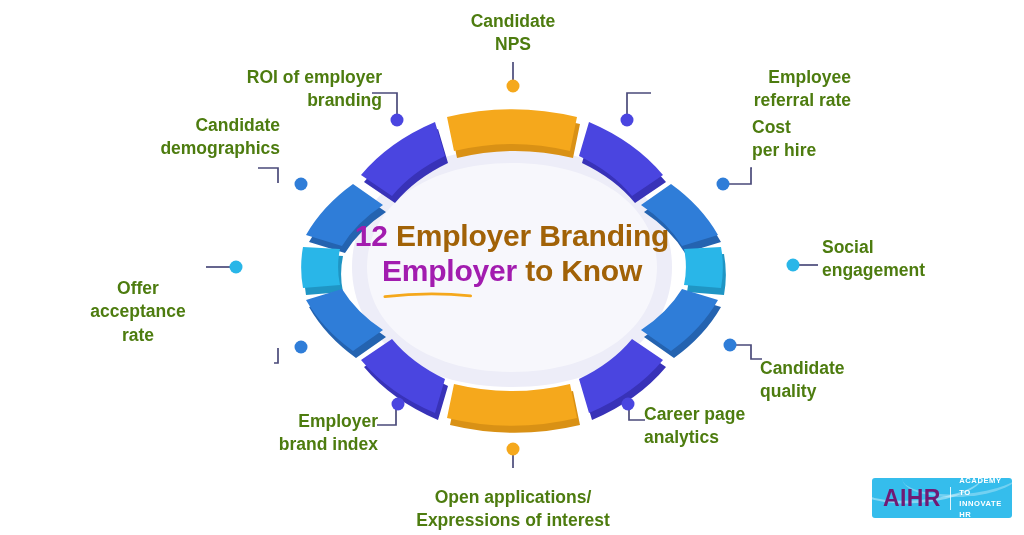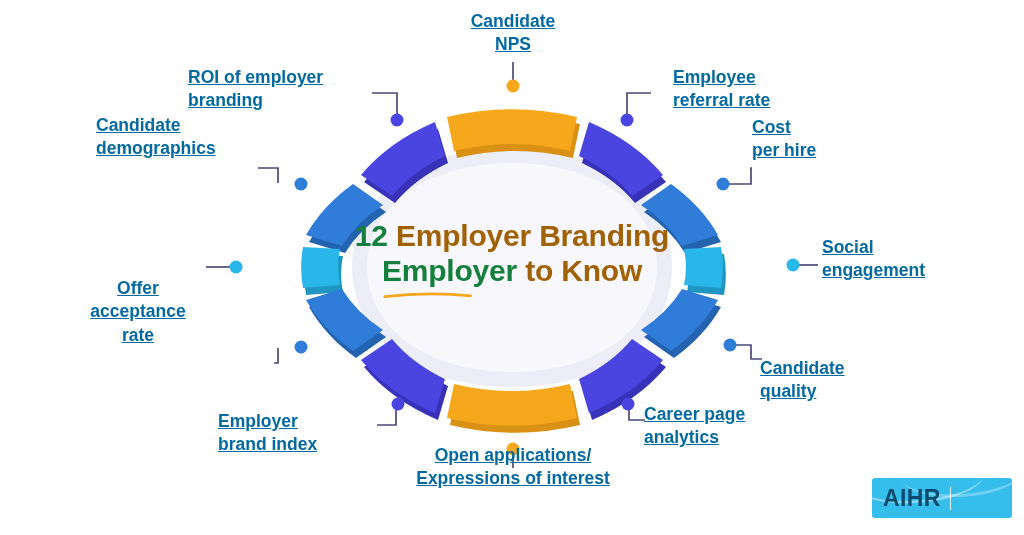--- a/index.html
+++ b/index.html
@@ -36,46 +36,45 @@
     width: 424px;
     text-align: center;
     line-height: 1.18;
     letter-spacing: -0.2px;
   }
   .title-line {
     font-size: 30px;
     font-weight: bold;
     white-space: nowrap;
   }
-  .t-dark { color: #15803d; }
+  .t-dark { color: #a21caf; }
   .t-cyan { color: #a16207; }
   .t-metrics-wrap {
     position: relative;
     display: inline-block;
   }
   .metrics-underline {
     position: absolute;
     left: 2px;
     right: 2px;
     bottom: -9px;
     height: 7px;
     overflow: visible;
   }
 
   
   .label {
     position: absolute;
-    color: #0369a1;
+    color: #4d7c0f;
     font-size: 17.5px;
     font-weight: bold;
     line-height: 1.33;
     white-space: pre-line;
-    text-decoration: underline;
-  }
-  .label.ta-right { }
+  }
+  .label.ta-right { text-align: right; }
   .label.ta-left  { text-align: left;  }
   .label.ta-center{ text-align: center;}
 
   
   #aihr-logo {
     position: absolute;
     left: 872px;
     top: 478px;
     width: 140px;
     height: 40px;
@@ -100,21 +99,21 @@
     left: 30px;
     top: -26px;
     width: 120px;
     height: 42px;
     border-bottom: 3px solid rgba(255,255,255,0.30);
     border-radius: 0 0 60% 60%;
     transform: rotate(-4deg);
   }
   .aihr-word {
     position: relative;
-    color: #0c4a6e;
+    color: #701a75;
     font-size: 23px;
     font-weight: bold;
     letter-spacing: 0.4px;
     margin-left: 11px;
     z-index: 2;
   }
   .aihr-divider {
     position: relative;
     width: 1.6px;
     height: 23px;
@@ -231,21 +230,21 @@
       <span class="t-cyan">to Know</span>
     </div>
   </div>
 
   <div class="label ta-center" style="left:437px; top:10px; width:152px;">Candidate
 NPS</div>
 
   <div class="label ta-right" style="left:188px; top:66px; width:194px;">ROI of employer
 branding</div>
 
-  <div class="label ta-left" style="left:673px; top:66px; width:200px;">Employee
+  <div class="label ta-left" style="left:651px; top:66px; width:200px;text-align:right;">Employee
 referral rate</div>
 
   <div class="label ta-right" style="left:96px; top:114px; width:184px;">Candidate
 demographics</div>
 
   <div class="label ta-left" style="left:752px; top:116px; width:140px;">Cost
 per hire</div>
 
   <div class="label ta-center" style="left:70px; top:229px; width:136px;margin-top:48px;">Offer
 acceptance
@@ -257,23 +256,27 @@
   <div class="label ta-left" style="left:760px; top:357px; width:160px;">Candidate
 quality</div>
 
 
   <div class="label ta-left" style="left:644px; top:403px; width:168px;">Career page
 analytics</div>
 
   <div class="label ta-right" style="left:218px; top:410px; width:160px;">Employer
 brand index</div>
 
-  <div class="label ta-center" style="left:385px; top:444px; width:256px;text-align:center;">Open applications/
+  <div class="label ta-center" style="left:385px; top:486px; width:256px;text-align:center;">Open applications/
 Expressions of interest</div>
 
   <div id="aihr-logo">
     <div class="swoosh"></div>
     <div class="swoosh2"></div>
     <div class="aihr-word">AIHR</div>
     <div class="aihr-divider"></div>
+    <div>
+      <div class="aihr-tag">ACADEMY TO</div>
+      <div class="aihr-tag">INNOVATE HR</div>
+    </div>
   </div>
 
 </div>
 
 </body></html>

